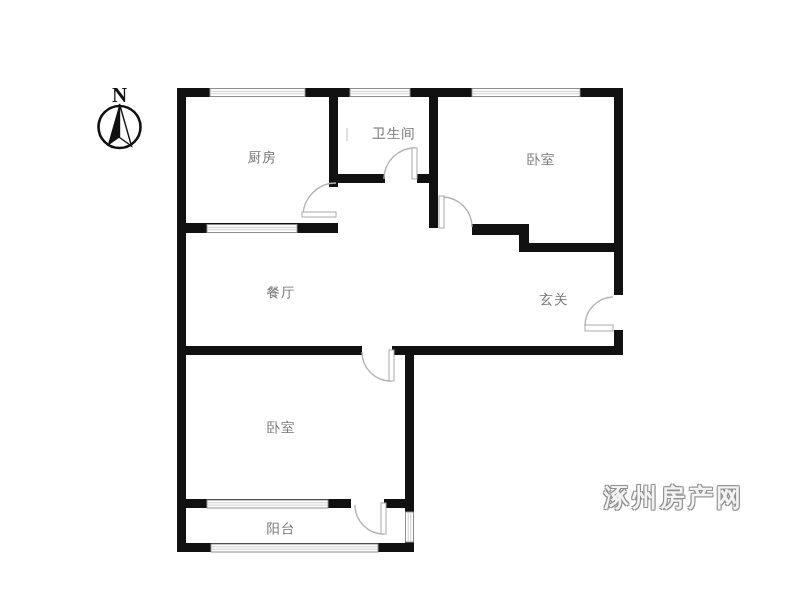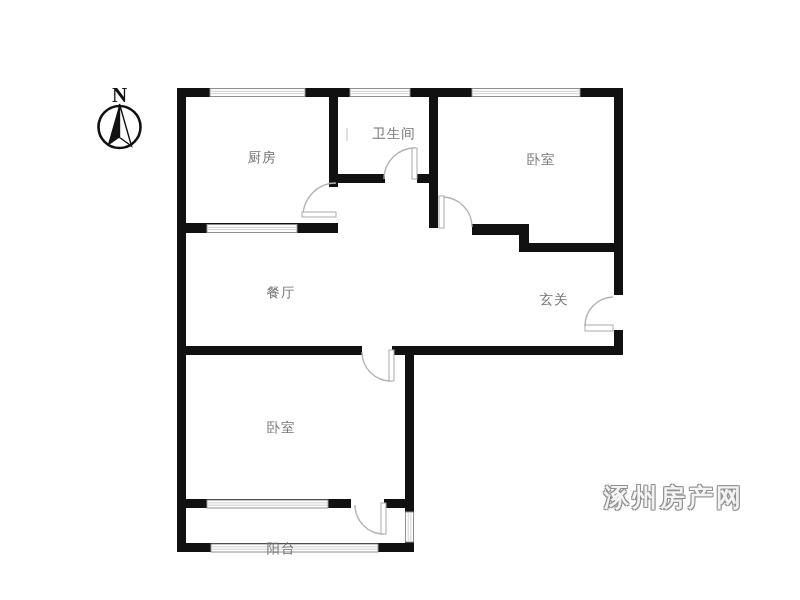--- a/index.html
+++ b/index.html
@@ -144,19 +144,19 @@
       <path d="M119.5,104 L131.5,146 L119.5,137.5 Z" fill="#fff" stroke="#111" stroke-width="1.4"></path>
     </g>
   </svg>
 
   <div class="room-label" style="left:262px;top:158px">厨房</div>
   <div class="room-label" style="left:394px;top:134px">卫生间</div>
   <div class="room-label" style="left:541px;top:160px">卧室</div>
   <div class="room-label" style="left:281px;top:293px">餐厅</div>
   <div class="room-label" style="left:554px;top:300px">玄关</div>
   <div class="room-label" style="left:281px;top:428px">卧室</div>
-  <div class="room-label" style="left:281px;top:549px">阳台</div>
+  <div class="room-label" style="left:281px;top:529px">阳台</div>
 
   <div class="watermark" style="left:528px;top:483px;width:244px;margin-left:24px;">
     <div class="wm-line1">涿州房产网</div>
   </div>
 
 </div>
 
 </body></html>

